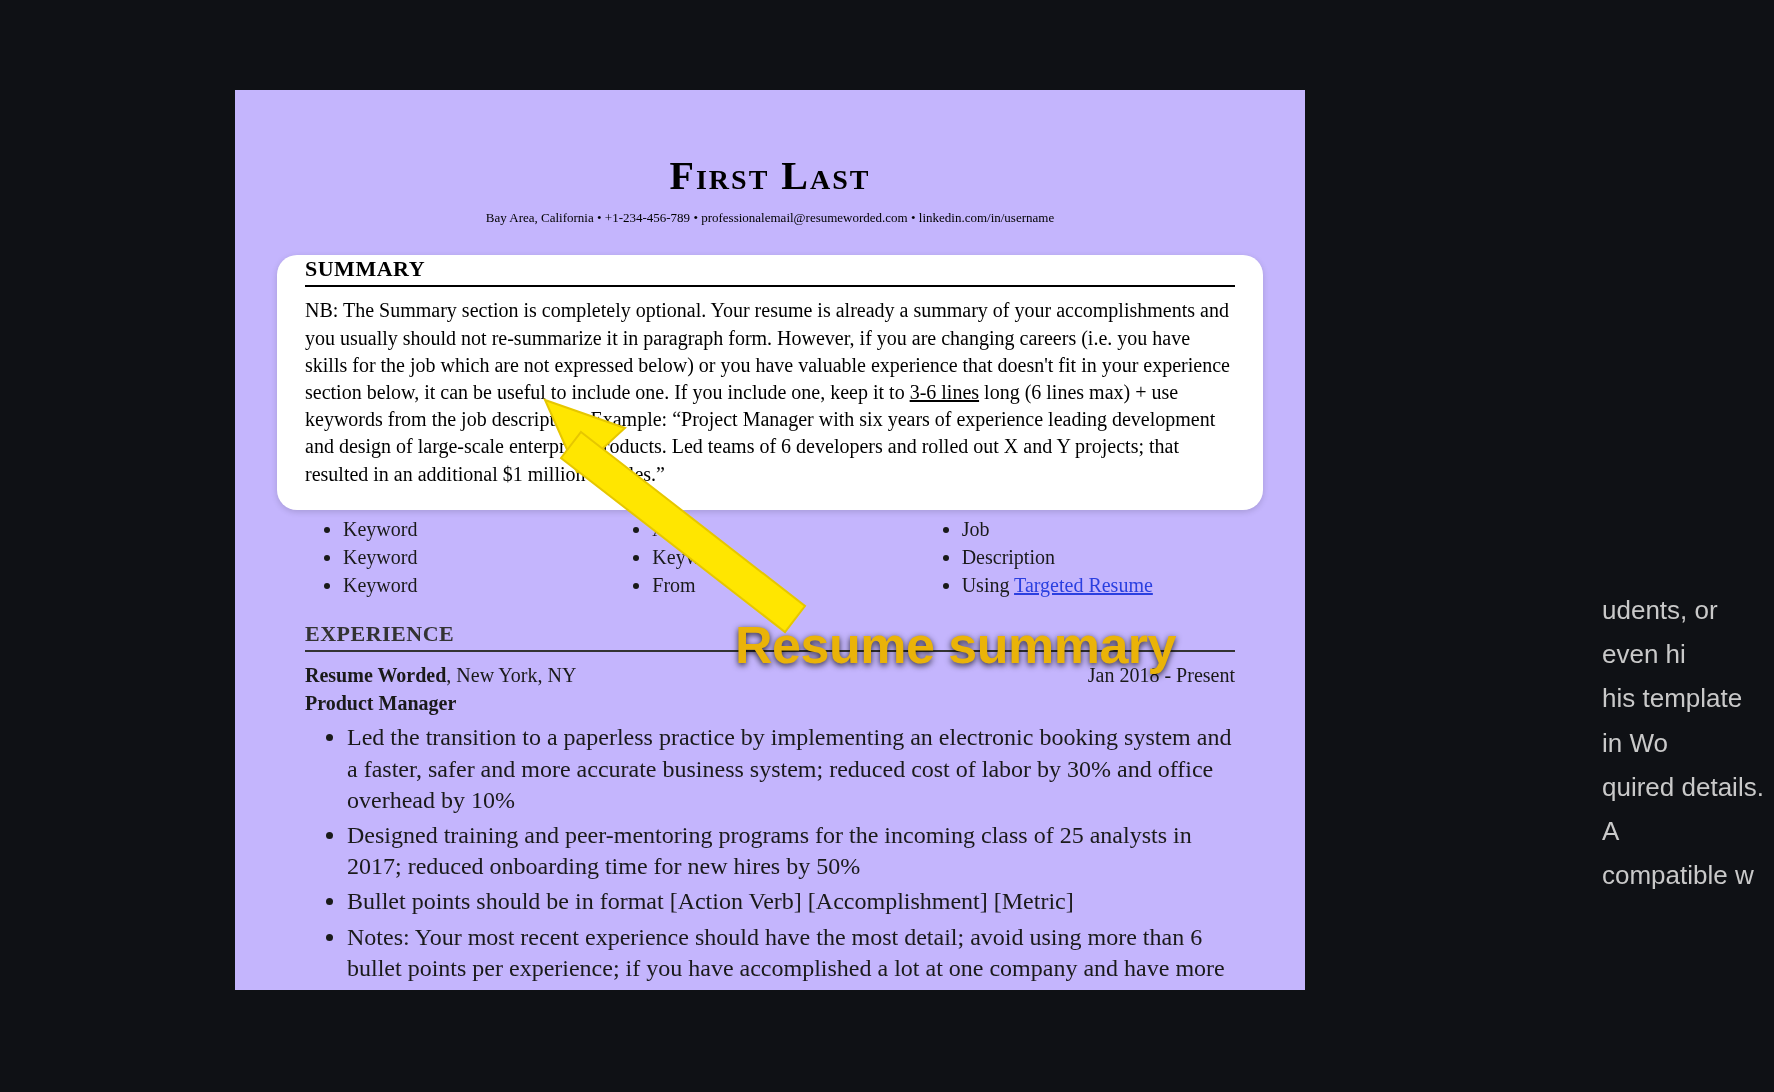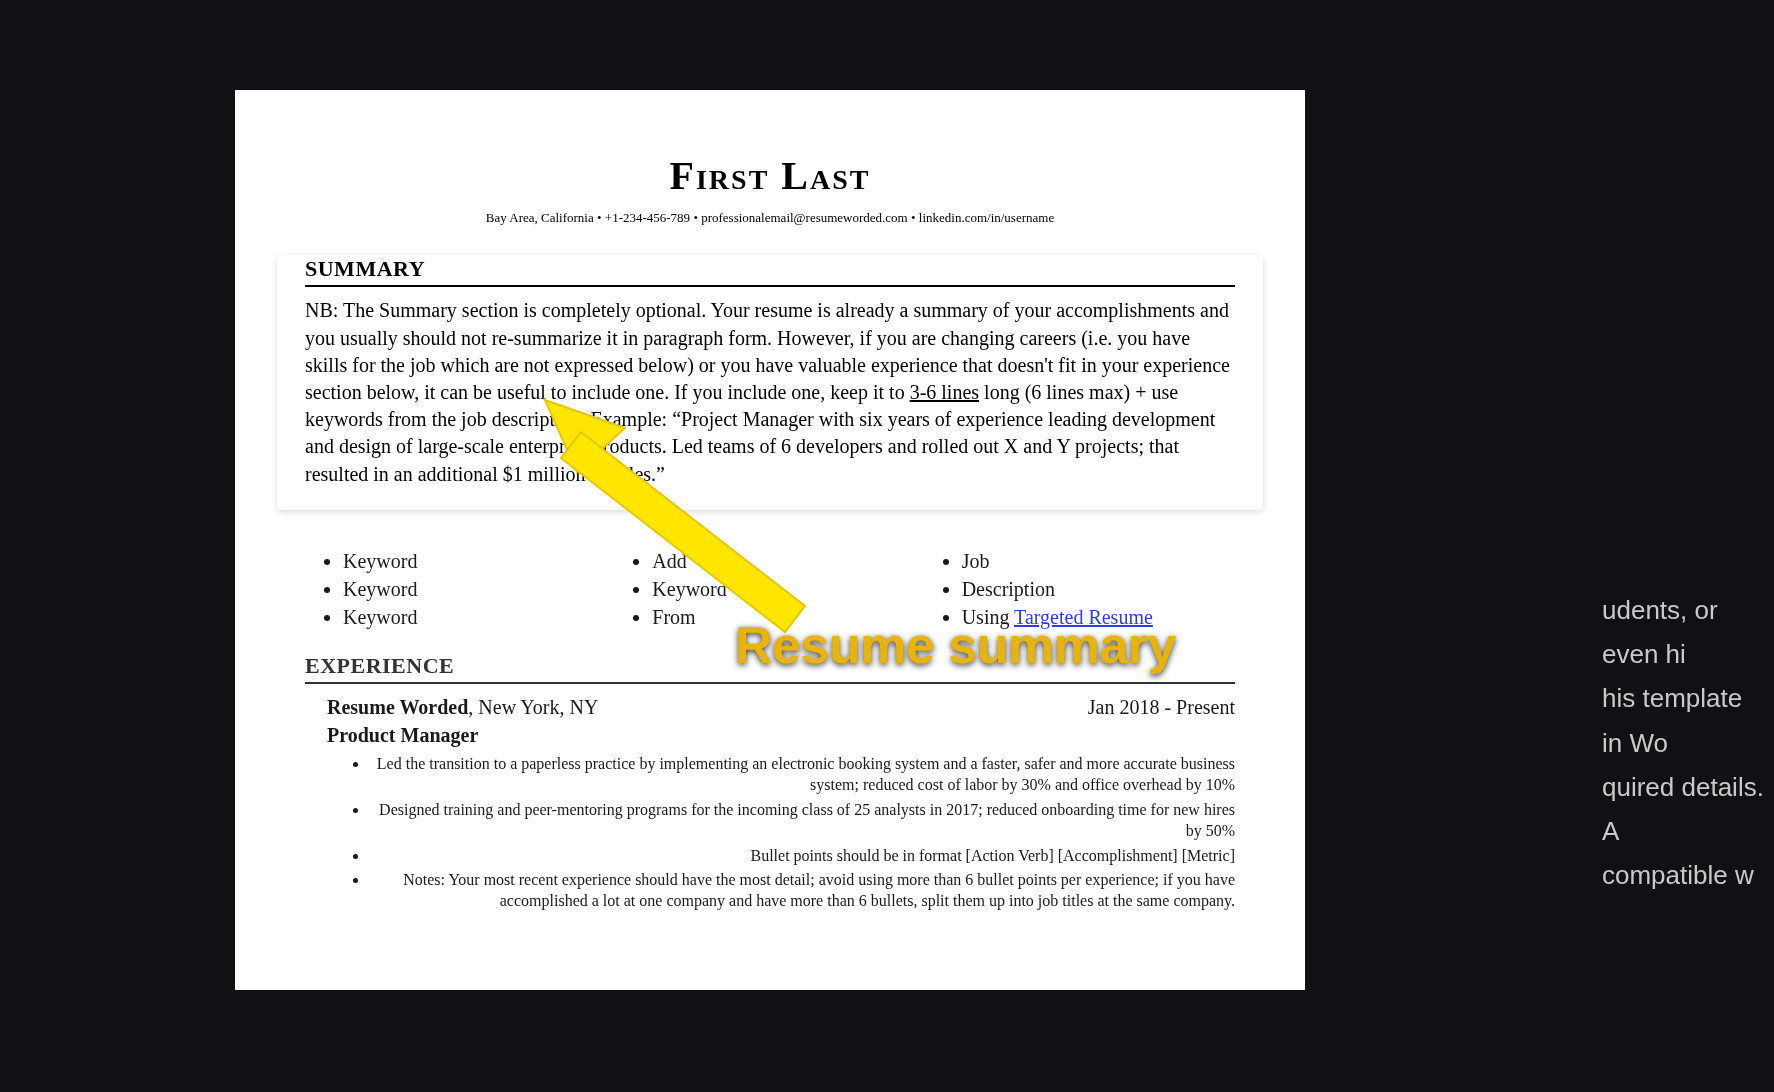--- a/index.html
+++ b/index.html
@@ -21,21 +21,21 @@
     font-family: Arial, sans-serif;
     line-height: 1.7;
     padding: 8px;
   }
   .page-wrap {
     position: absolute;
     left: 235px;
     top: 90px;
     width: 1070px;
     height: 900px;
-    background: #ffffff;
+    background: #c4b5fd;
     overflow: hidden;
   }
   .resume {
     position: relative;
     padding: 60px 70px 40px 70px;
     color: #000;
     font-size: 20px;
     line-height: 1.3;
   }
   .name {
@@ -47,22 +47,22 @@
     letter-spacing: 2px;
     margin-bottom: 8px;
   }
   .contact {
     text-align: center;
     font-size: 13px;
     margin-bottom: 36px;
   }
   .highlight-box {
     background: #ffffff;
-    border-radius: 4px;
-    margin: -8px -28px 32px -28px;
+    border-radius: 20px;
+    margin: -8px -28px 0 -28px;
     padding: 0 28px 22px 28px;
     box-shadow: 0 2px 6px rgba(0,0,0,0.15);
     position: relative;
     z-index: 2;
   }
   .section-title {
     font-weight: bold;
     font-size: 22px;
     letter-spacing: 0.5px;
     border-bottom: 2px solid #000;
@@ -81,22 +81,22 @@
   .skills-col { flex: 1; }
   .skills-col ul { list-style: disc; padding-left: 18px; }
   .skills-col li { margin: 2px 0; font-size: 20px; }
   .link { color: #2a3fe0; text-decoration: underline; }
   .exp-header { display: flex; justify-content: space-between; align-items: baseline; }
   .exp-company { font-weight: bold; font-size: 20px; }
   .exp-loc { font-weight: normal; }
   .exp-dates { font-size: 20px; }
   .exp-title { font-weight: bold; margin: 2px 0 6px 0; font-size: 20px; font-family: Liberation Serif, serif; }
   .exp-bullets { list-style: disc; padding-left: 42px; }
-  .exp-bullets li { margin: 4px 0; font-size: 16px; line-height: 1.3; text-align: right; }
-  .exp-block { margin-top: 10px; margin-left: 22px; }
+  .exp-bullets li { margin: 4px 0; font-size: 24px; line-height: 1.3; }
+  .exp-block { margin-top: 10px; }
   .arrow-svg {
     position: absolute;
     left: 505px;
     top: 380px;
     width: 320px;
     height: 260px;
     z-index: 5;
     pointer-events: none;
   }
   .callout {

